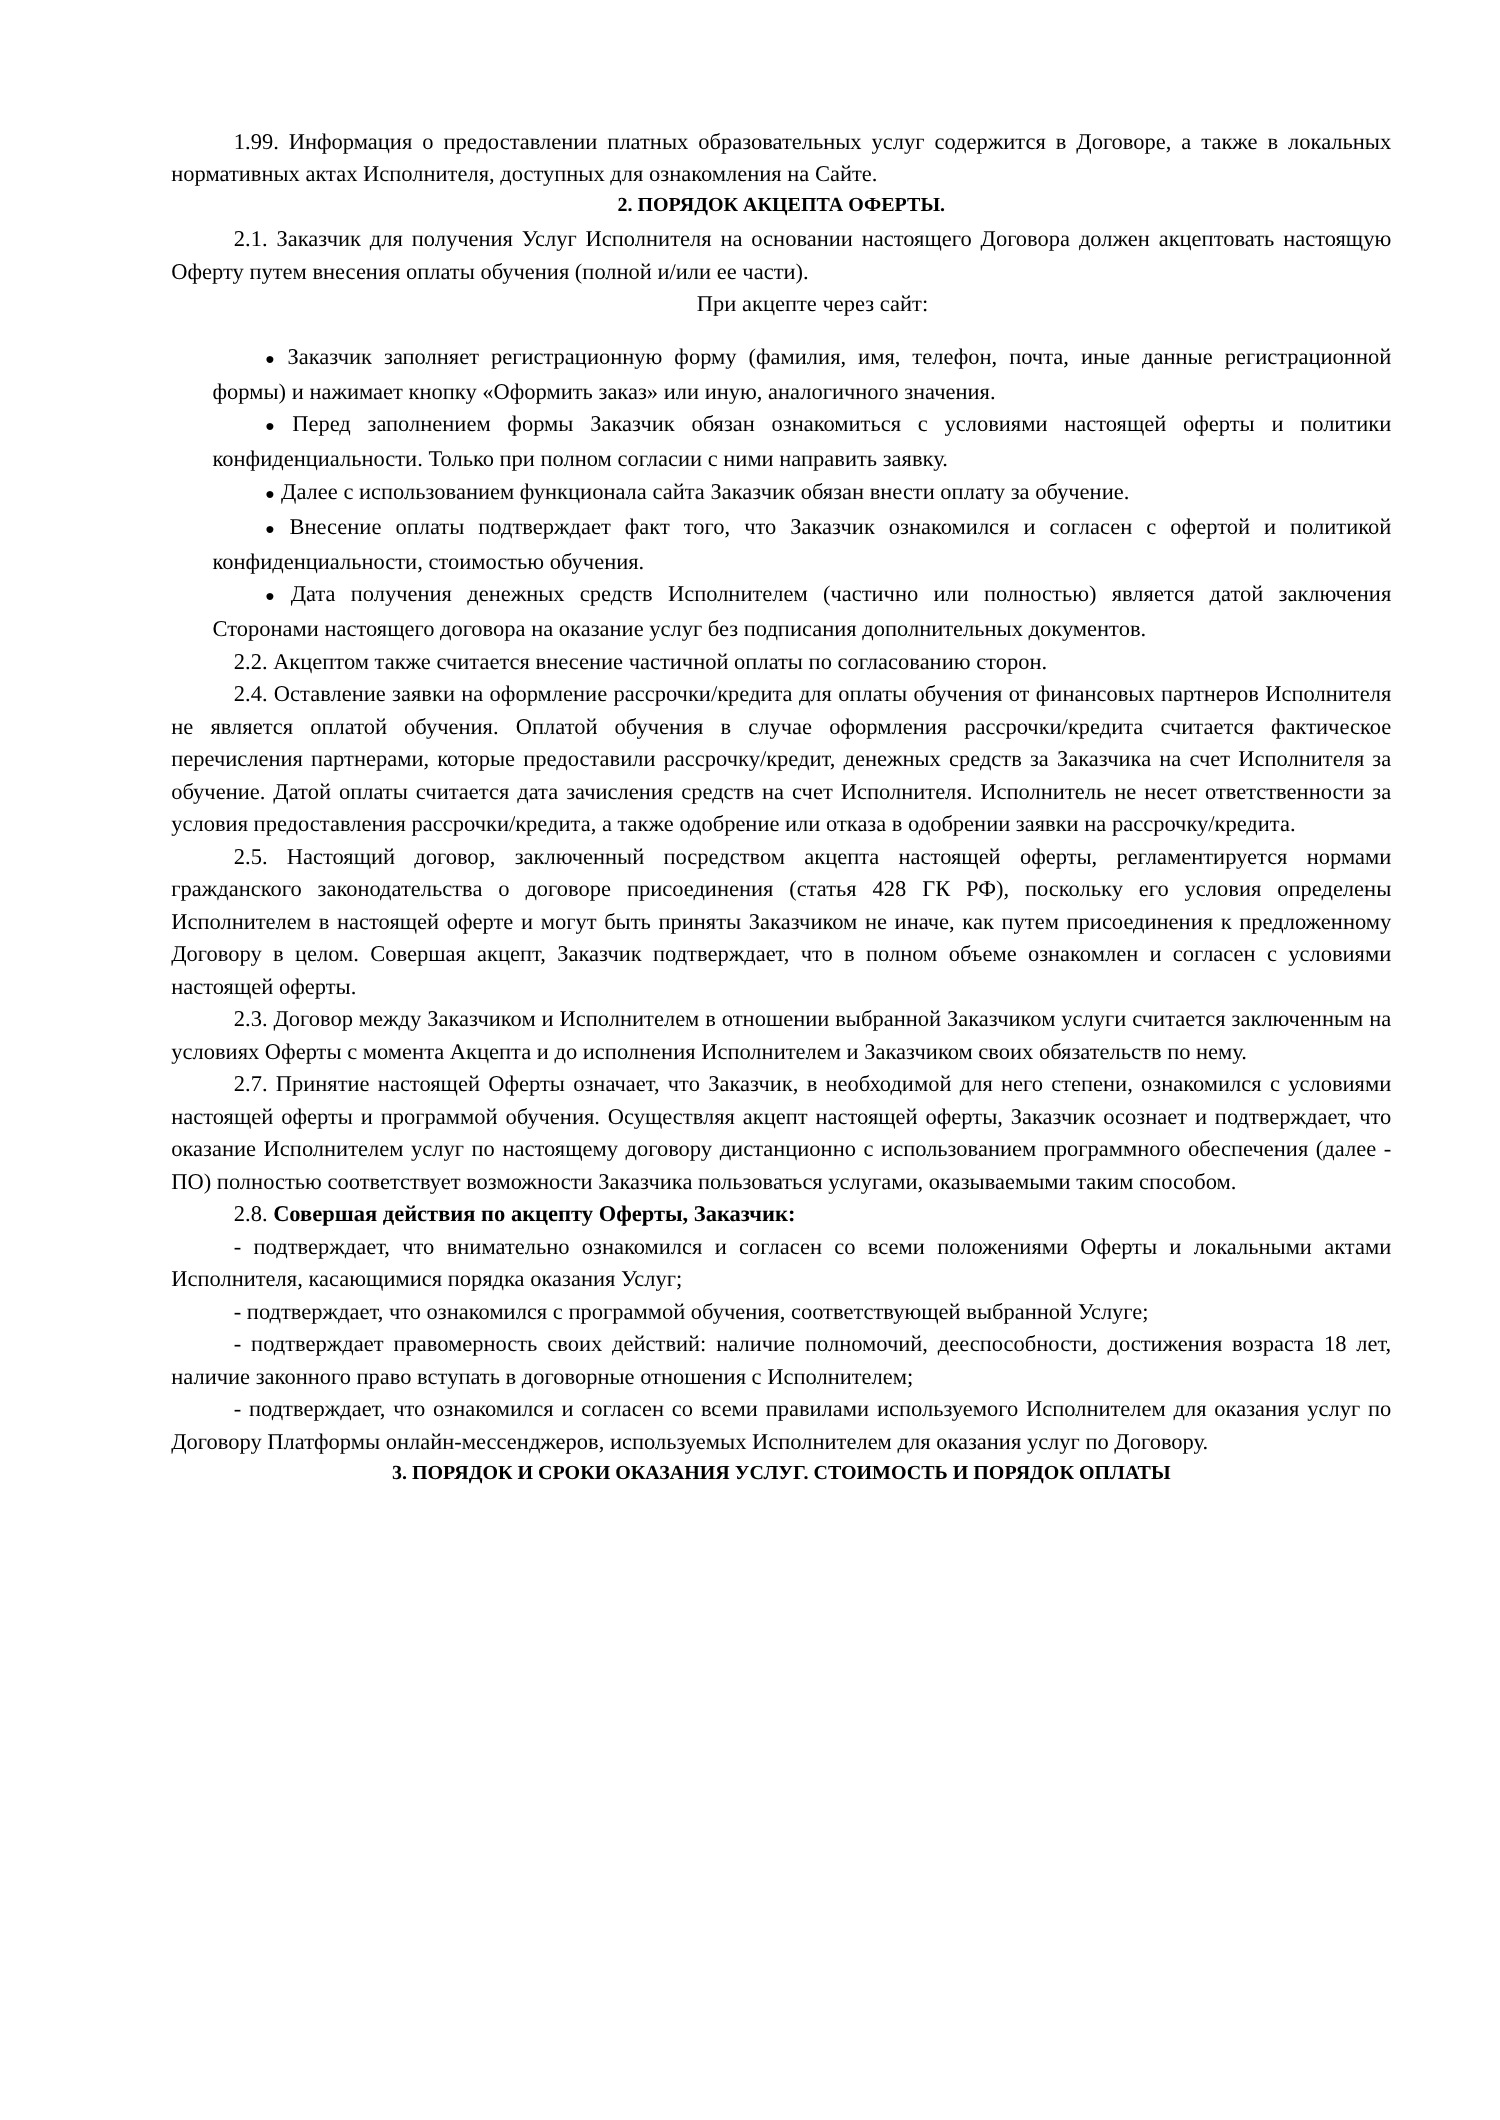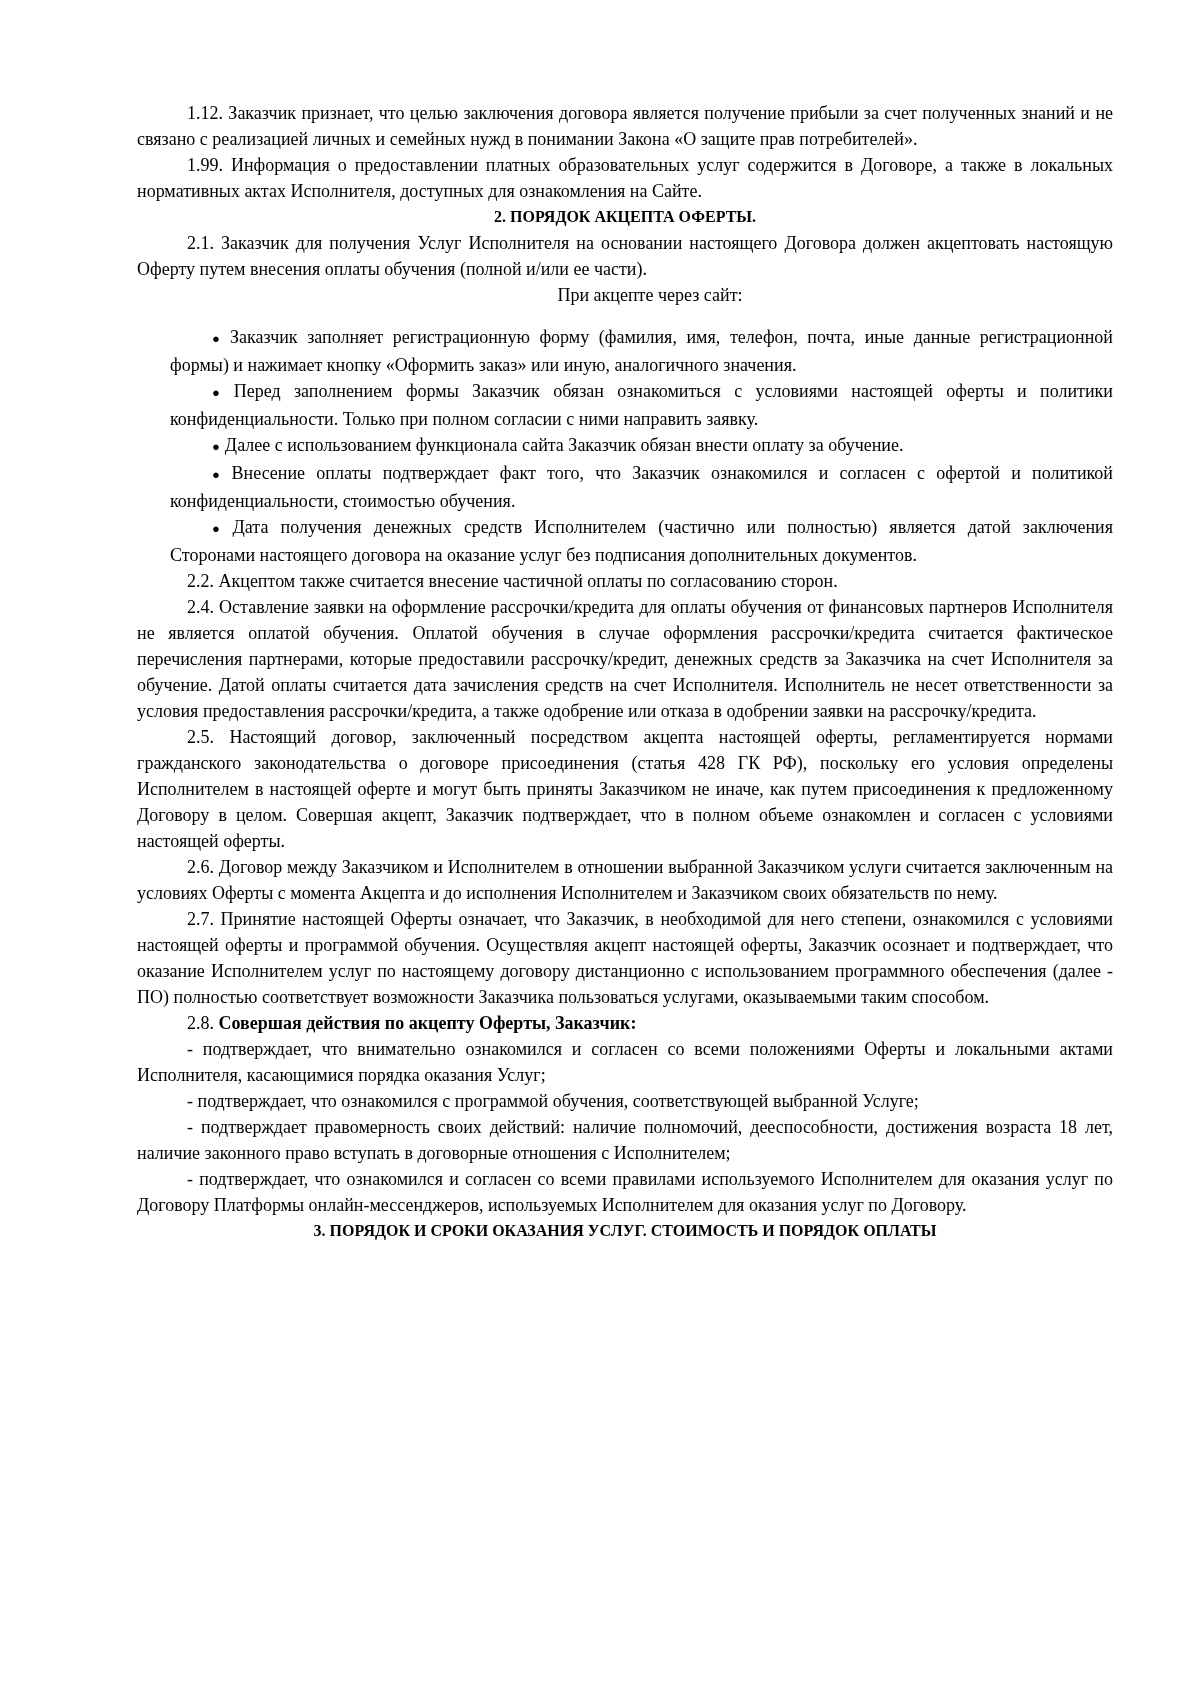--- a/index.html
+++ b/index.html
@@ -57,21 +57,20 @@
     font-size: 13px;
     padding-right: 5px;
   }
   .bold { font-weight: bold; margin-top: 28px; }
 </style>
 </head>
 <body>
 
 <div class="page">
 
-  <p class="para">1.12. Заказчик признает, что целью заключения договора является получение прибыли за счет полученных знаний и не связано с реализацией личных и семейных нужд в понимании Закона «О защите прав потребителей».</p>
 
   <p class="para">1.99. Информация о предоставлении платных образовательных услуг содержится в Договоре, а также в локальных нормативных актах Исполнителя, доступных для ознакомления на Сайте.</p>
 
   <h2 class="section-heading heading-2">2. ПОРЯДОК АКЦЕПТА ОФЕРТЫ.</h2>
 
   <p class="para">2.1. Заказчик для получения Услуг Исполнителя на основании настоящего Договора должен акцептовать настоящую Оферту путем внесения оплаты обучения (полной и/или ее части).</p>
 
   <p class="intro">При акцепте через сайт:</p>
 
   <ul class="bullets">
@@ -82,21 +81,21 @@
     <li>Дата получения денежных средств Исполнителем (частично или полностью) является датой заключения Сторонами настоящего договора на оказание услуг без подписания дополнительных документов.</li>
   </ul>
 
   <p class="para">2.2. Акцептом также считается внесение частичной оплаты по согласованию сторон.</p>
 
 
   <p class="para">2.4. Оставление заявки на оформление рассрочки/кредита для оплаты обучения от финансовых партнеров Исполнителя не является оплатой обучения. Оплатой обучения в случае оформления рассрочки/кредита считается фактическое перечисления партнерами, которые предоставили рассрочку/кредит, денежных средств за Заказчика на счет Исполнителя за обучение. Датой оплаты считается дата зачисления средств на счет Исполнителя. Исполнитель не несет ответственности за условия предоставления рассрочки/кредита, а также одобрение или отказа в одобрении заявки на рассрочку/кредита.</p>
 
   <p class="para">2.5. Настоящий договор, заключенный посредством акцепта настоящей оферты, регламентируется нормами гражданского законодательства о договоре присоединения (статья 428 ГК РФ), поскольку его условия определены Исполнителем в настоящей оферте и могут быть приняты Заказчиком не иначе, как путем присоединения к предложенному Договору в целом. Совершая акцепт, Заказчик подтверждает, что в полном объеме ознакомлен и согласен с условиями настоящей оферты.</p>
 
-  <p class="para">2.6. Договор между Заказчиком и Исполнителем в отношении выбранной Заказчиком услуги считается заключенным на условиях Оферты с момента Акцепта и до исполнения Исполнителем и Заказчиком своих обязательств по нему.</p>
+  <p class="para">2.3. Договор между Заказчиком и Исполнителем в отношении выбранной Заказчиком услуги считается заключенным на условиях Оферты с момента Акцепта и до исполнения Исполнителем и Заказчиком своих обязательств по нему.</p>
 
   <p class="para">2.7. Принятие настоящей Оферты означает, что Заказчик, в необходимой для него степени, ознакомился с условиями настоящей оферты и программой обучения. Осуществляя акцепт настоящей оферты, Заказчик осознает и подтверждает, что оказание Исполнителем услуг по настоящему договору дистанционно с использованием программного обеспечения (далее - ПО) полностью соответствует возможности Заказчика пользоваться услугами, оказываемыми таким способом.</p>
 
   <p class="para"><span>2.8. </span><span class="bold">Совершая действия по акцепту Оферты, Заказчик:</span></p>
 
   <p class="para">- подтверждает, что внимательно ознакомился и согласен со всеми положениями Оферты и локальными актами Исполнителя, касающимися порядка оказания Услуг;</p>
 
   <p class="para">- подтверждает, что ознакомился с программой обучения, соответствующей выбранной Услуге;</p>
 
   <p class="para">- подтверждает правомерность своих действий: наличие полномочий, дееспособности, достижения возраста 18 лет, наличие законного право вступать в договорные отношения с Исполнителем;</p>

